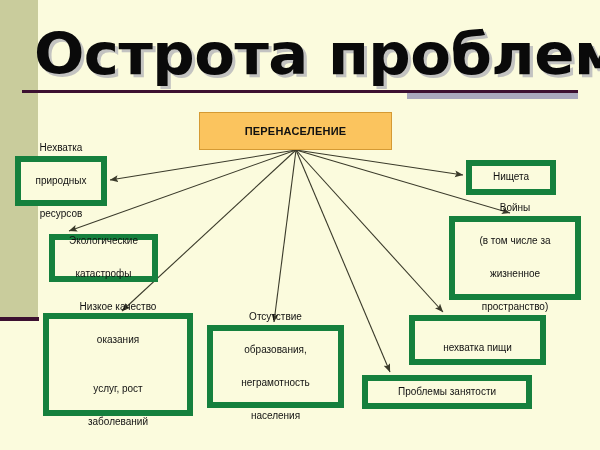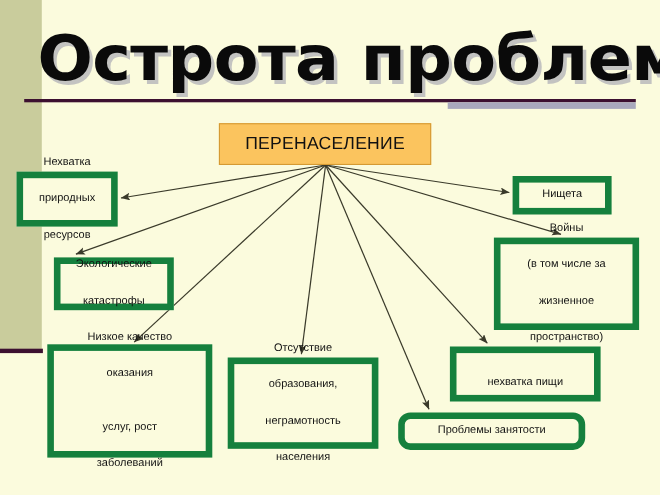--- a/index.html
+++ b/index.html
@@ -94,33 +94,33 @@
     justify-content: center;
     padding: 2px 4px;
   }
   .node span {
     display: block;
     width: 100%;
   }
   .node.center {
     background: #fbc45e;
     border: 1px solid #d59a33;
-    font-weight: normal;
-    font-size: 16px;
+    font-weight: bold;
+    font-size: 11px;
     letter-spacing: 0.2px;
   }
   .n-nehvatka   { left: 15px;  top: 156px; width: 92px;  height: 50px; }
   .n-eco        { left: 49px;  top: 234px; width: 109px; height: 48px; }
   .n-med        { left: 43px;  top: 313px; width: 150px; height: 103px; }
   .n-edu        { left: 207px; top: 325px; width: 137px; height: 83px; }
   .n-center     { left: 199px; top: 112px; width: 193px; height: 38px; }
   .n-nischeta   { left: 466px; top: 160px; width: 90px;  height: 35px; }
   .n-voiny      { left: 449px; top: 216px; width: 132px; height: 84px; }
   .n-golod      { left: 409px; top: 315px; width: 137px; height: 50px; }
-  .n-zanyatost  { left: 362px; top: 375px; width: 170px; height: 34px; border-radius: 11px; }
+  .n-zanyatost  { left: 362px; top: 375px; width: 170px; height: 34px; }
 </style>
 </head>
 <body>
 
 <div id="slide">
 
   <div class="sidebar"></div>
   <div class="sidebar-rule"></div>
 
   <div class="title">Острота проблемы</div>

